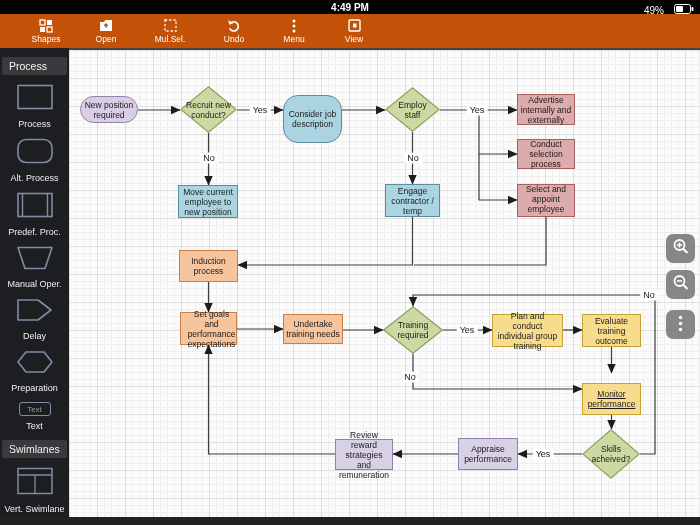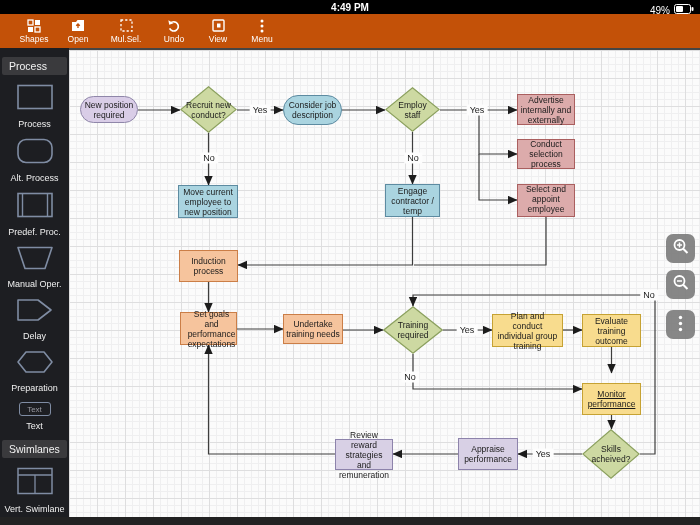--- a/index.html
+++ b/index.html
@@ -5,25 +5,25 @@
   * { margin:0; padding:0; box-sizing:border-box; }
   html,body { width:700px; height:525px; overflow:hidden; background:#000; }
   body { font-family:"Liberation Sans", sans-serif; position:relative; }
   .screen { position:absolute; inset:0; width:700px; height:525px; background:#fff; overflow:hidden; }
 
   
   .statusbar { position:absolute; left:0; top:0; width:700px; height:14px; background:#000;
     color:#fff; font-size:10px; display:flex; align-items:center; }
   .sb-left { position:absolute; left:6px; top:0; height:14px; display:flex; align-items:center; gap:4px;margin-top:24px; }
   .sb-center { position:absolute; left:0; right:0; text-align:center; font-weight:bold; }
-  .sb-right { position:absolute; right:6px; top:0; height:20px; display:flex; align-items:center; gap:4px; }
+  .sb-right { position:absolute; right:6px; top:0; height:20px; display:flex; align-items:center; gap:10px; }
 
   
   .toolbar { position:absolute; left:0; top:14px; width:700px; height:34px; background:#c35108;
-    display:flex; align-items:center; padding-left:12px; gap:0; }
+    display:flex; align-items:center; padding-left:24px; gap:16px; }
   .tb-btn { height:34px; min-width:44px; display:flex; flex-direction:column; align-items:center;
     justify-content:center; gap:1px; color:#fff; background:transparent; border:none; cursor:pointer; }
   .tb-btn .tb-ic { height:14px; display:flex; align-items:center; justify-content:center; }
   .tb-btn .tb-lb { font-size:8.5px; color:#fff; }
 
   
   .sidebar { position:absolute; left:0; top:48px; width:69px; height:477px; background:#1d1e22;
     overflow:hidden; display:flex; flex-direction:column; }
   .sb-section-header { margin:9px 2px 0 2px; background:#3a3a3d; color:#f2f2f2; font-size:10.5px;
     padding:3px 0 3px 7px; border-radius:2px; cursor:pointer; }
@@ -123,36 +123,36 @@
       <span class="tb-ic">
         <svg width="14" height="14" viewBox="0 0 14 14">
           <path d="M3.4 4.2 a4.6 4.6 0 1 1 -0.8 5.2" fill="none" stroke="#fff" stroke-width="1.7"></path>
           <path d="M1.4 1.2 l0.8 4.6 l4.4 -1.6 z" fill="#fff"></path>
         </svg>
       </span>
       <span class="tb-lb">Undo</span>
     </button>
     <button class="tb-btn">
       <span class="tb-ic">
-        <svg width="13" height="13" viewBox="0 0 13 13">
-          <rect x="1" y="1" width="11" height="11" rx="1" fill="none" stroke="#fff" stroke-width="1.4"></rect>
-          <rect x="5" y="4.5" width="3.5" height="4" fill="#fff"></rect>
-        </svg>
-      </span>
-      <span class="tb-lb">View</span>
-    </button>
-    <button class="tb-btn">
-      <span class="tb-ic">
         <svg width="4" height="14" viewBox="0 0 4 14">
           <circle cx="2" cy="2" r="1.5" fill="#fff"></circle>
           <circle cx="2" cy="7" r="1.5" fill="#fff"></circle>
           <circle cx="2" cy="12" r="1.5" fill="#fff"></circle>
         </svg>
       </span>
       <span class="tb-lb">Menu</span>
+    </button>
+    <button class="tb-btn">
+      <span class="tb-ic">
+        <svg width="13" height="13" viewBox="0 0 13 13">
+          <rect x="1" y="1" width="11" height="11" rx="1" fill="none" stroke="#fff" stroke-width="1.4"></rect>
+          <rect x="5" y="4.5" width="3.5" height="4" fill="#fff"></rect>
+        </svg>
+      </span>
+      <span class="tb-lb">View</span>
     </button>
   </div>
 
   <div class="sidebar">
     <div class="sb-section-header">Process</div>
 
     <div class="shape-item">
       <span>
         <svg width="38" height="26" viewBox="0 0 38 26">
             <rect x="2" y="1.5" width="34" height="23" fill="none" stroke="#7f8ca3" stroke-width="1.6"></rect>
@@ -273,21 +273,21 @@
         </svg>
         <div class="node node-stadium" style="left: 11px; top: 46px; width: 58px; height: 27px; background: rgb(217, 205, 231); border-color: rgb(143, 134, 169);">
           <span>New position required</span>
         </div>
         <div class="node node-diamond" style="left: 111px; top: 36px; width: 57px; height: 47px;">
           <svg width="57" height="47" viewBox="0 0 57 47">
             <polygon points="28.5,0.8 56.2,23.5 28.5,46.2 0.8,23.5" fill="#cdd9a2" stroke="#8ba05e" stroke-width="1.2"></polygon>
           </svg>
           <span class="dtext">Recruit new conduct?</span>
         </div>
-        <div class="node node-rect" style="left: 214px; top: 45px; width: 59px; height: 30px; background: rgb(170, 212, 224); border-color: rgb(93, 139, 161); border-radius: 15px;">
+        <div class="node node-rect" style="left: 214px; top: 45px; width: 59px; height: 48px; background: rgb(170, 212, 224); border-color: rgb(93, 139, 161); border-radius: 15px;">
           <span>Consider job description</span>
         </div>
         <div class="node node-diamond" style="left: 316px; top: 37px; width: 55px; height: 45px;">
           <svg width="55" height="45" viewBox="0 0 55 45">
             <polygon points="27.5,0.8 54.2,22.5 27.5,44.2 0.8,22.5" fill="#cdd9a2" stroke="#8ba05e" stroke-width="1.2"></polygon>
           </svg>
           <span class="dtext">Employ staff</span>
         </div>
         <div class="node node-rect" style="left: 448px; top: 44px; width: 58px; height: 31px; background: rgb(220, 171, 171); border-color: rgb(170, 95, 95);">
           <span>Advertise internally and externally</span>

